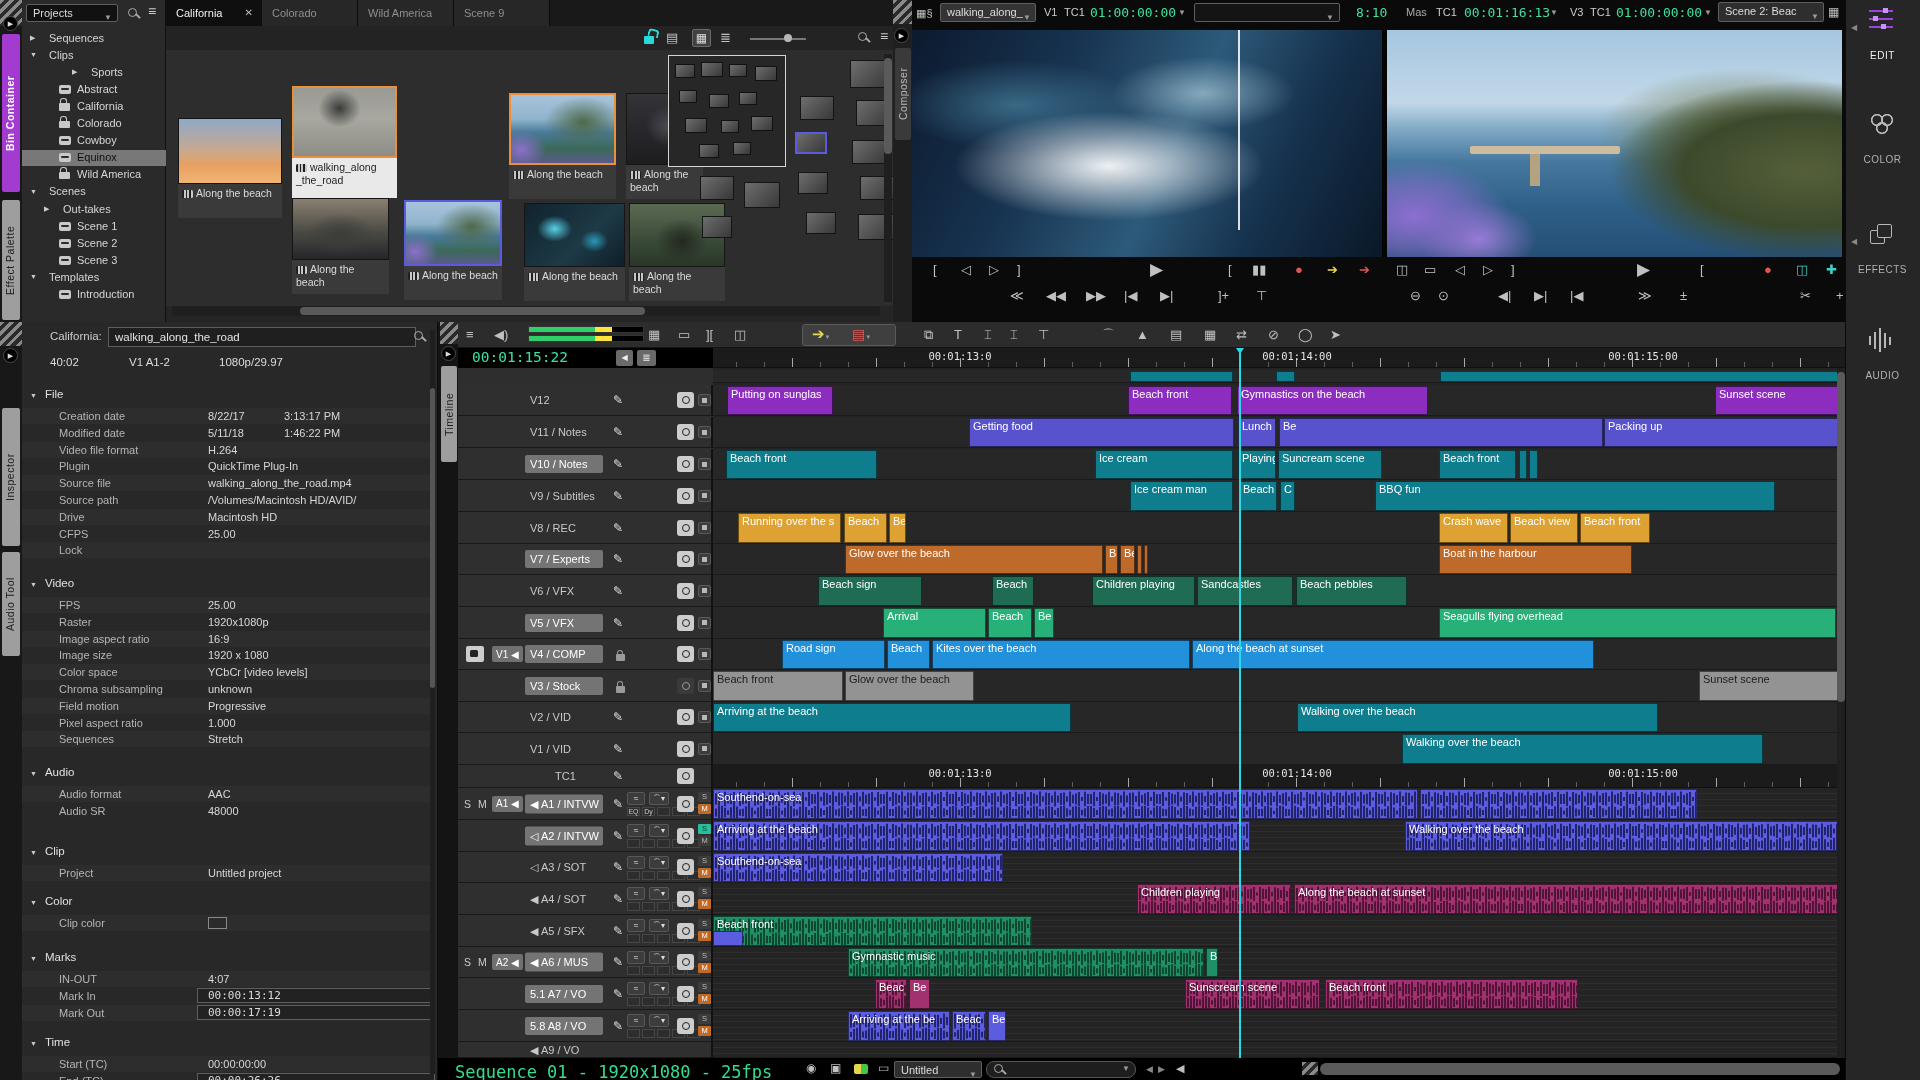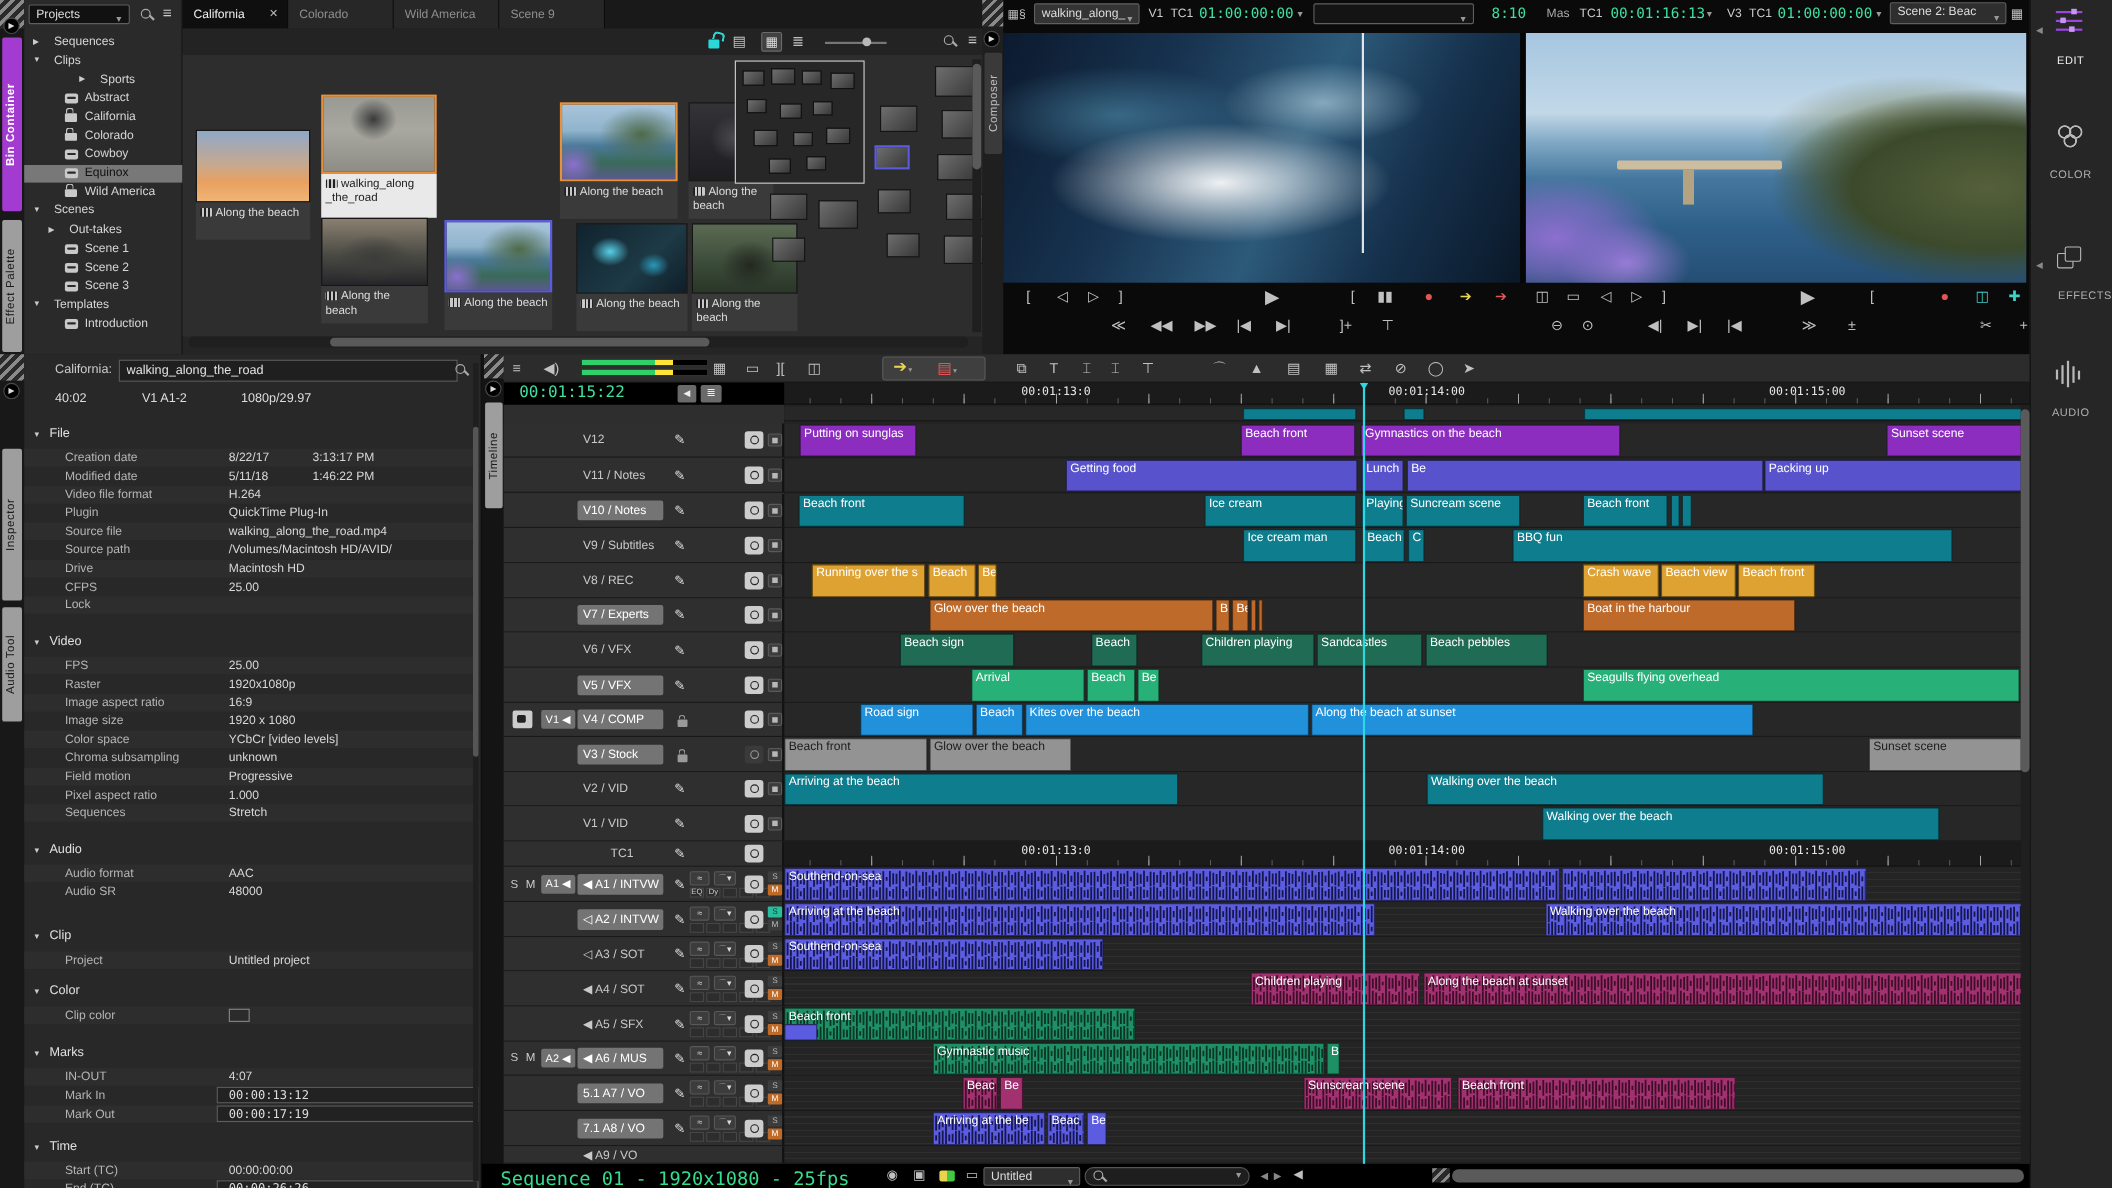--- a/index.html
+++ b/index.html
@@ -533,37 +533,37 @@
     <div class="tico" style="left: 1268px; top: 327px;">⊘</div>
     <div class="tico" style="left: 1298px; top: 327px;">◯</div>
     <div class="tico" style="left: 1330px; top: 327px;">➤</div>
     <div class="tico" style="left: 1851px; top: 20px; font-size: 8px; color: rgb(136, 136, 136);">◀</div>
     <div class="edit-icon" style="left: 1869px; top: 8px;"></div>
     <div class="sideitem-label" style="top: 50px; color: rgb(239, 239, 239);">EDIT</div>
     <div class="color-icon" style="left: 1869px; top: 112px;"></div>
     <div class="sideitem-label" style="top: 154px; color: rgb(176, 176, 176);">COLOR</div>
     <div class="tico" style="left: 1851px; top: 234px; font-size: 8px; color: rgb(136, 136, 136);">◀</div>
     <div class="effects-icon" style="left: 1869px; top: 222px;"></div>
-    <div class="sideitem-label" style="top: 264px; color: rgb(176, 176, 176); text-align: right;">EFFECTS</div>
+    <div class="sideitem-label" style="top: 264px; color: rgb(176, 176, 176);">EFFECTS</div>
     <div class="audio-icon" style="left: 1869px; top: 328px;"></div>
     <div class="sideitem-label" style="top: 370px; color: rgb(176, 176, 176);">AUDIO</div>
     <div class="lane" style="left: 713px; top: 370px; width: 1132px; height: 13px;"></div>
     <div class="clip c-teal" style="left: 1130px; top: 371px; width: 103px; height: 11px;"></div>
     <div class="clip c-teal" style="left: 1276px; top: 371px; width: 19px; height: 11px;"></div>
     <div class="clip c-teal" style="left: 1440px; top: 371px; width: 400px; height: 11px;"></div>
     <div class="lane" style="left: 713px; top: 385px; width: 1132px; height: 31px;"></div>
     <div class="thdr" style="left: 458px; top: 385px; width: 255px; height: 31px;">
       <div class="tname" style="left: 67px;">V12</div>
       <div class="pencil" style="left: 155px;">✎</div>
       <div class="sqbox" style="left: 240px;"></div>
       <div class="pwr" style="left: 219px;"></div>
     </div>
     <div class="clip c-purple" style="left: 727px; top: 386px; width: 106px; height: 29px;"><span class="cliplabel">Putting on sunglas</span></div>
     <div class="clip c-purple" style="left: 1128px; top: 386px; width: 104px; height: 29px;"><span class="cliplabel">Beach front</span></div>
-    <div class="clip c-purple" style="left: 1237px; top: 386px; width: 236px; height: 29px;"><span class="cliplabel">Gymnastics on the beach</span></div>
+    <div class="clip c-purple" style="left: 1237px; top: 386px; width: 191px; height: 29px;"><span class="cliplabel">Gymnastics on the beach</span></div>
     <div class="clip c-purple" style="left: 1715px; top: 386px; width: 128px; height: 29px;"><span class="cliplabel">Sunset scene</span></div>
     <div class="lane" style="left: 713px; top: 417px; width: 1132px; height: 31px;"></div>
     <div class="thdr" style="left: 458px; top: 417px; width: 255px; height: 31px;">
       <div class="tname" style="left: 67px;">V11 / Notes</div>
       <div class="pencil" style="left: 155px;">✎</div>
       <div class="sqbox" style="left: 240px;"></div>
       <div class="pwr" style="left: 219px;"></div>
     </div>
     <div class="clip c-indigo" style="left: 969px; top: 418px; width: 265px; height: 29px;"><span class="cliplabel">Getting food</span></div>
     <div class="clip c-indigo" style="left: 1238px; top: 418px; width: 38px; height: 29px;"><span class="cliplabel">Lunch</span></div>
@@ -840,21 +840,21 @@
       </svg><span class="cliplabel">Beac</span></div>
     <div class="clip c-magenta" style="left: 909px; top: 979px; width: 21px; height: 30px;"><span class="cliplabel">Be</span></div>
     <div class="clip c-magenta" style="left: 1185px; top: 979px; width: 135px; height: 30px;"><svg width="135" height="30">
         <path d="M2 1.7V16.3M2 17.5V27.5M5 4.3V13.7M5 15.8V29.2M8 3.8V14.2M8 16.3V28.7M11 1.9V16.1M11 18.8V26.2M14 7.4V10.6M14 19.2V25.8M17 1.9V16.1M17 16.5V28.5M20 3.7V14.3M20 15.7V29.3M23 4.4V13.6M23 17.2V27.8M26 1.7V16.3M26 20.3V24.7M29 6.6V11.4M29 17.8V27.2M32 2.3V15.7M32 15.8V29.2M35 3.1V14.9M35 16.1V28.9M38 5.1V12.9M38 18.5V26.5M41 1.6V16.4M41 19.5V25.5M44 5.8V12.2M44 16.7V28.3M47 2.7V15.3M47 15.7V29.3M50 2.7V15.3M50 17.0V28.0M53 5.9V12.1M53 20.0V25.0M56 1.6V16.4M56 18.1V26.9M59 5.1V12.9M59 15.9V29.1M62 3.2V14.8M62 16.0V29.0M65 2.2V15.8M65 18.2V26.8M68 6.6V11.4M68 19.9V25.1M71 1.7V16.3M71 16.9V28.1M74 4.4V13.6M74 15.7V29.3M77 3.7V14.3M77 16.7V28.3M80 1.9V16.1M80 19.6V25.4M83 7.4V10.6M83 18.4V26.6M86 1.9V16.1M86 16.1V28.9M89 3.8V14.2M89 15.9V29.1M92 4.4V13.6M92 17.8V27.2M95 1.7V16.3M95 20.3V24.7M98 6.7V11.3M98 17.2V27.8M101 2.2V15.8M101 15.7V29.3M104 3.2V14.8M104 16.5V28.5M107 5.1V12.9M107 19.2V25.8M110 1.6V16.4M110 18.8V26.2M113 5.9V12.1M113 16.2V28.8M116 2.6V15.4M116 15.8V29.2M119 2.7V15.3M119 17.5V27.5M122 5.8V12.2M122 20.6V24.4M125 1.6V16.4M125 17.4V27.6M128 5.2V12.8M128 15.7V29.3M131 3.1V14.9M131 16.3V28.7" stroke="#3c0e28" stroke-width="1.6" fill="none"></path>
       </svg><span class="cliplabel">Sunscream scene</span></div>
     <div class="clip c-magenta" style="left: 1325px; top: 979px; width: 253px; height: 30px;"><svg width="253" height="30">
         <path d="M2 2.0V16.0M2 15.9V29.1M5 7.1V10.9M5 17.8V27.2M8 1.8V16.2M8 20.3V24.7M11 4.0V14.0M11 17.2V27.8M14 4.1V13.9M14 15.7V29.3M17 1.8V16.2M17 16.5V28.5M20 7.0V11.0M20 19.2V25.8M23 2.1V15.9M23 18.8V26.2M26 3.4V14.6M26 16.2V28.8M29 4.8V13.2M29 15.8V29.2M32 1.6V16.4M32 17.5V27.5M35 6.2V11.8M35 20.6V24.4M38 2.5V15.5M38 17.4V27.6M41 2.9V15.1M41 15.7V29.3M44 5.5V12.5M44 16.3V28.7M47 1.6V16.4M47 18.9V26.1M50 5.4V12.6M50 19.1V25.9M53 2.9V15.1M53 16.4V28.6M56 2.4V15.6M56 15.7V29.3M59 6.3V11.7M59 17.3V27.7M62 1.6V16.4M62 20.4V24.6M65 4.7V13.3M65 17.7V27.3M68 3.5V14.5M68 15.8V29.2M71 2.1V15.9M71 16.1V28.9M74 7.0V11.0M74 18.5V26.5M77 1.8V16.2M77 19.5V25.5M80 4.1V13.9M80 16.6V28.4M83 4.1V13.9M83 15.7V29.3M86 1.8V16.2M86 17.0V28.0M89 7.1V10.9M89 20.0V25.0M92 2.1V15.9M92 18.0V27.0M95 3.5V14.5M95 15.9V29.1M98 4.7V13.3M98 16.0V29.0M101 1.6V16.4M101 18.2V26.8M104 6.3V11.7M104 19.8V25.2M107 2.4V15.6M107 16.9V28.1M110 2.9V15.1M110 15.7V29.3M113 5.4V12.6M113 16.8V28.2M116 1.6V16.4M116 19.7V25.3M119 5.5V12.5M119 18.4V26.6M122 2.9V15.1M122 16.1V28.9M125 2.5V15.5M125 15.9V29.1M128 6.2V11.8M128 17.9V27.1M131 1.6V16.4M131 20.2V24.8M134 4.8V13.2M134 17.1V27.9M137 3.4V14.6M137 15.7V29.3M140 2.1V15.9M140 16.5V28.5M143 7.0V11.0M143 19.3V25.7M146 1.8V16.2M146 18.7V26.3M149 4.1V13.9M149 16.2V28.8M152 4.0V14.0M152 15.8V29.2M155 1.8V16.2M155 17.6V27.4M158 7.1V10.9M158 20.6V24.4M161 2.0V16.0M161 17.4V27.6M164 3.5V14.5M164 15.7V29.3M167 4.6V13.4M167 16.3V28.7M170 1.7V16.3M170 19.0V26.0M173 6.4V11.6M173 19.0V26.0M176 2.4V15.6M176 16.4V28.6M179 3.0V15.0M179 15.7V29.3M182 5.4V12.6M182 17.3V27.7M185 1.6V16.4M185 20.5V24.5M188 5.6V12.4M188 17.7V27.3M191 2.8V15.2M191 15.8V29.2M194 2.5V15.5M194 16.2V28.8M197 6.1V11.9M197 18.6V26.4M200 1.6V16.4M200 19.4V25.6M203 4.9V13.1M203 16.6V28.4M206 3.3V14.7M206 15.7V29.3M209 2.1V15.9M209 17.1V27.9M212 6.9V11.1M212 20.1V24.9M215 1.8V16.2M215 18.0V27.0M218 4.2V13.8M218 15.9V29.1M221 3.9V14.1M221 16.0V29.0M224 1.9V16.1M224 18.3V26.7M227 7.2V10.8M227 19.7V25.3M230 2.0V16.0M230 16.8V28.2M233 3.6V14.4M233 15.7V29.3M236 4.6V13.4M236 16.8V28.2M239 1.7V16.3M239 19.7V25.3M242 6.5V11.5M242 18.3V26.7M245 2.3V15.7M245 16.0V29.0M248 3.0V15.0M248 15.9V29.1M251 5.3V12.7M251 18.0V27.0" stroke="#3c0e28" stroke-width="1.6" fill="none"></path>
       </svg><span class="cliplabel">Beach front</span></div>
     <div class="lane lane-a" style="left: 713px; top: 1010px; width: 1132px; height: 32px;"></div>
     <div class="thdr" style="left: 458px; top: 1010px; width: 255px; height: 32px;">
-      <div class="tname tsel" style="left: 67px;">7.1 A8 / VO</div>
+      <div class="tname tsel" style="left: 67px;">5.8 A8 / VO</div>
       <div class="pencil" style="left: 155px;">✎</div>
       <div class="abox" style="left: 169px;">≈</div>
       <div class="abox w20" style="left: 191px;">⌒▾</div>
       <div class="slot" style="left: 169px;"></div>
       <div class="slot" style="left: 184px;"></div>
       <div class="slot" style="left: 199px;"></div>
       <div class="slot" style="left: 214px;"></div>
       <div class="slot" style="left: 229px;"></div>
       <div class="chip" style="left: 240px; top: 4px;">S</div>
       <div class="chip chip-orange" style="left: 240px; top: 16px;">M</div>

